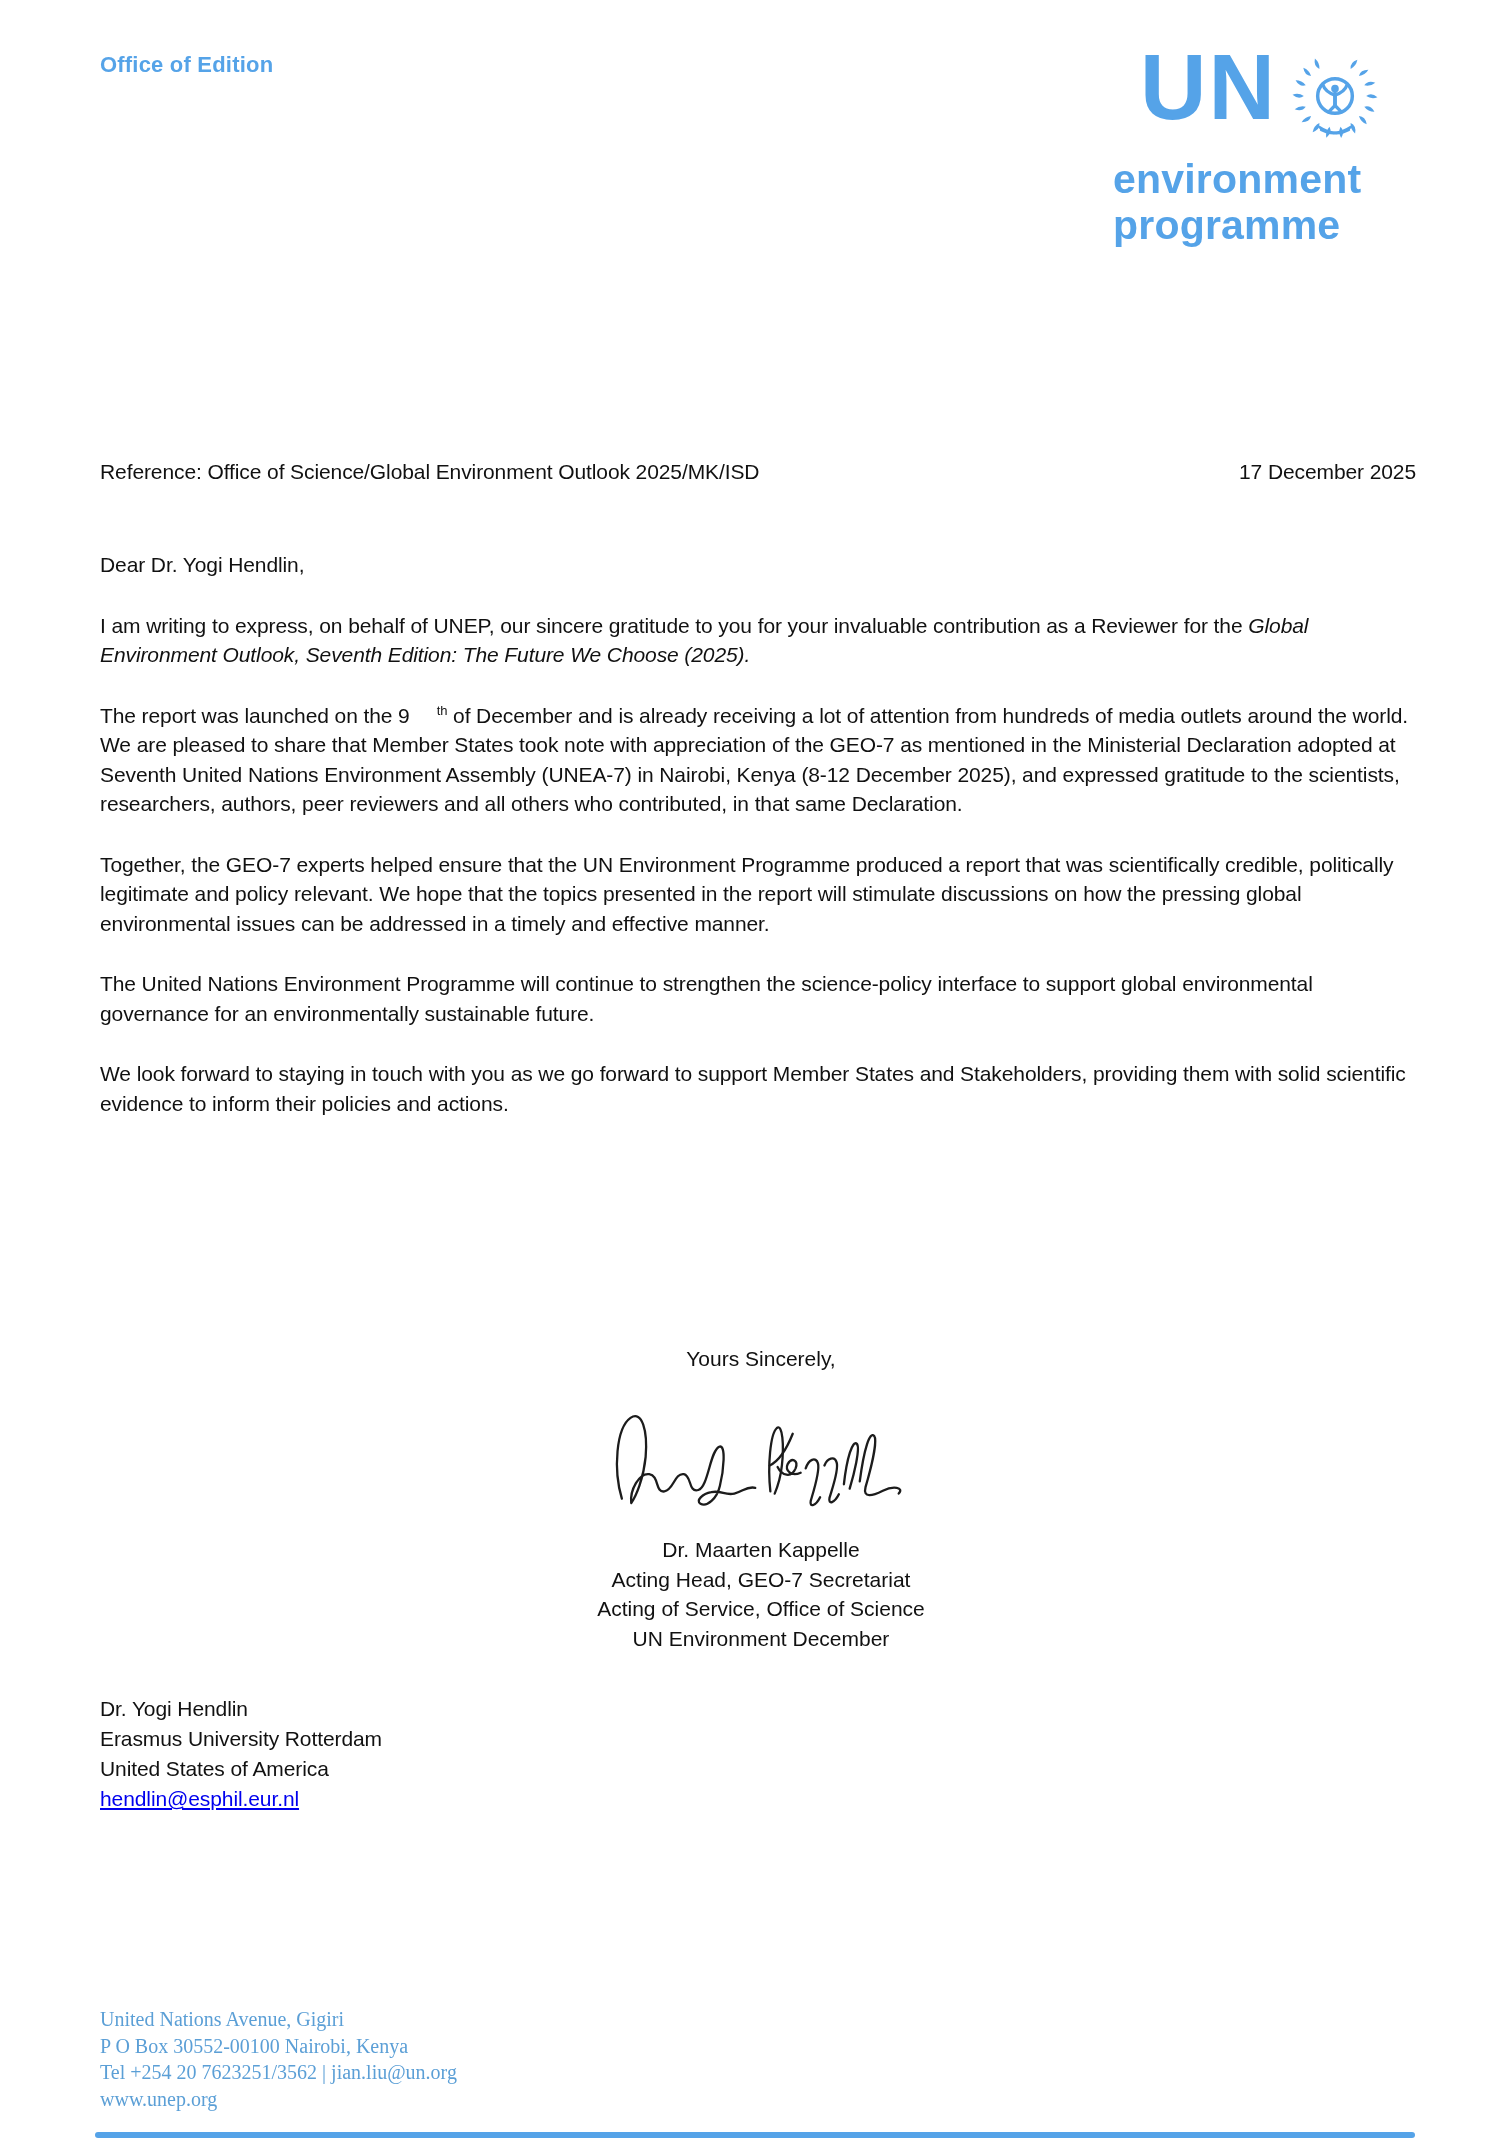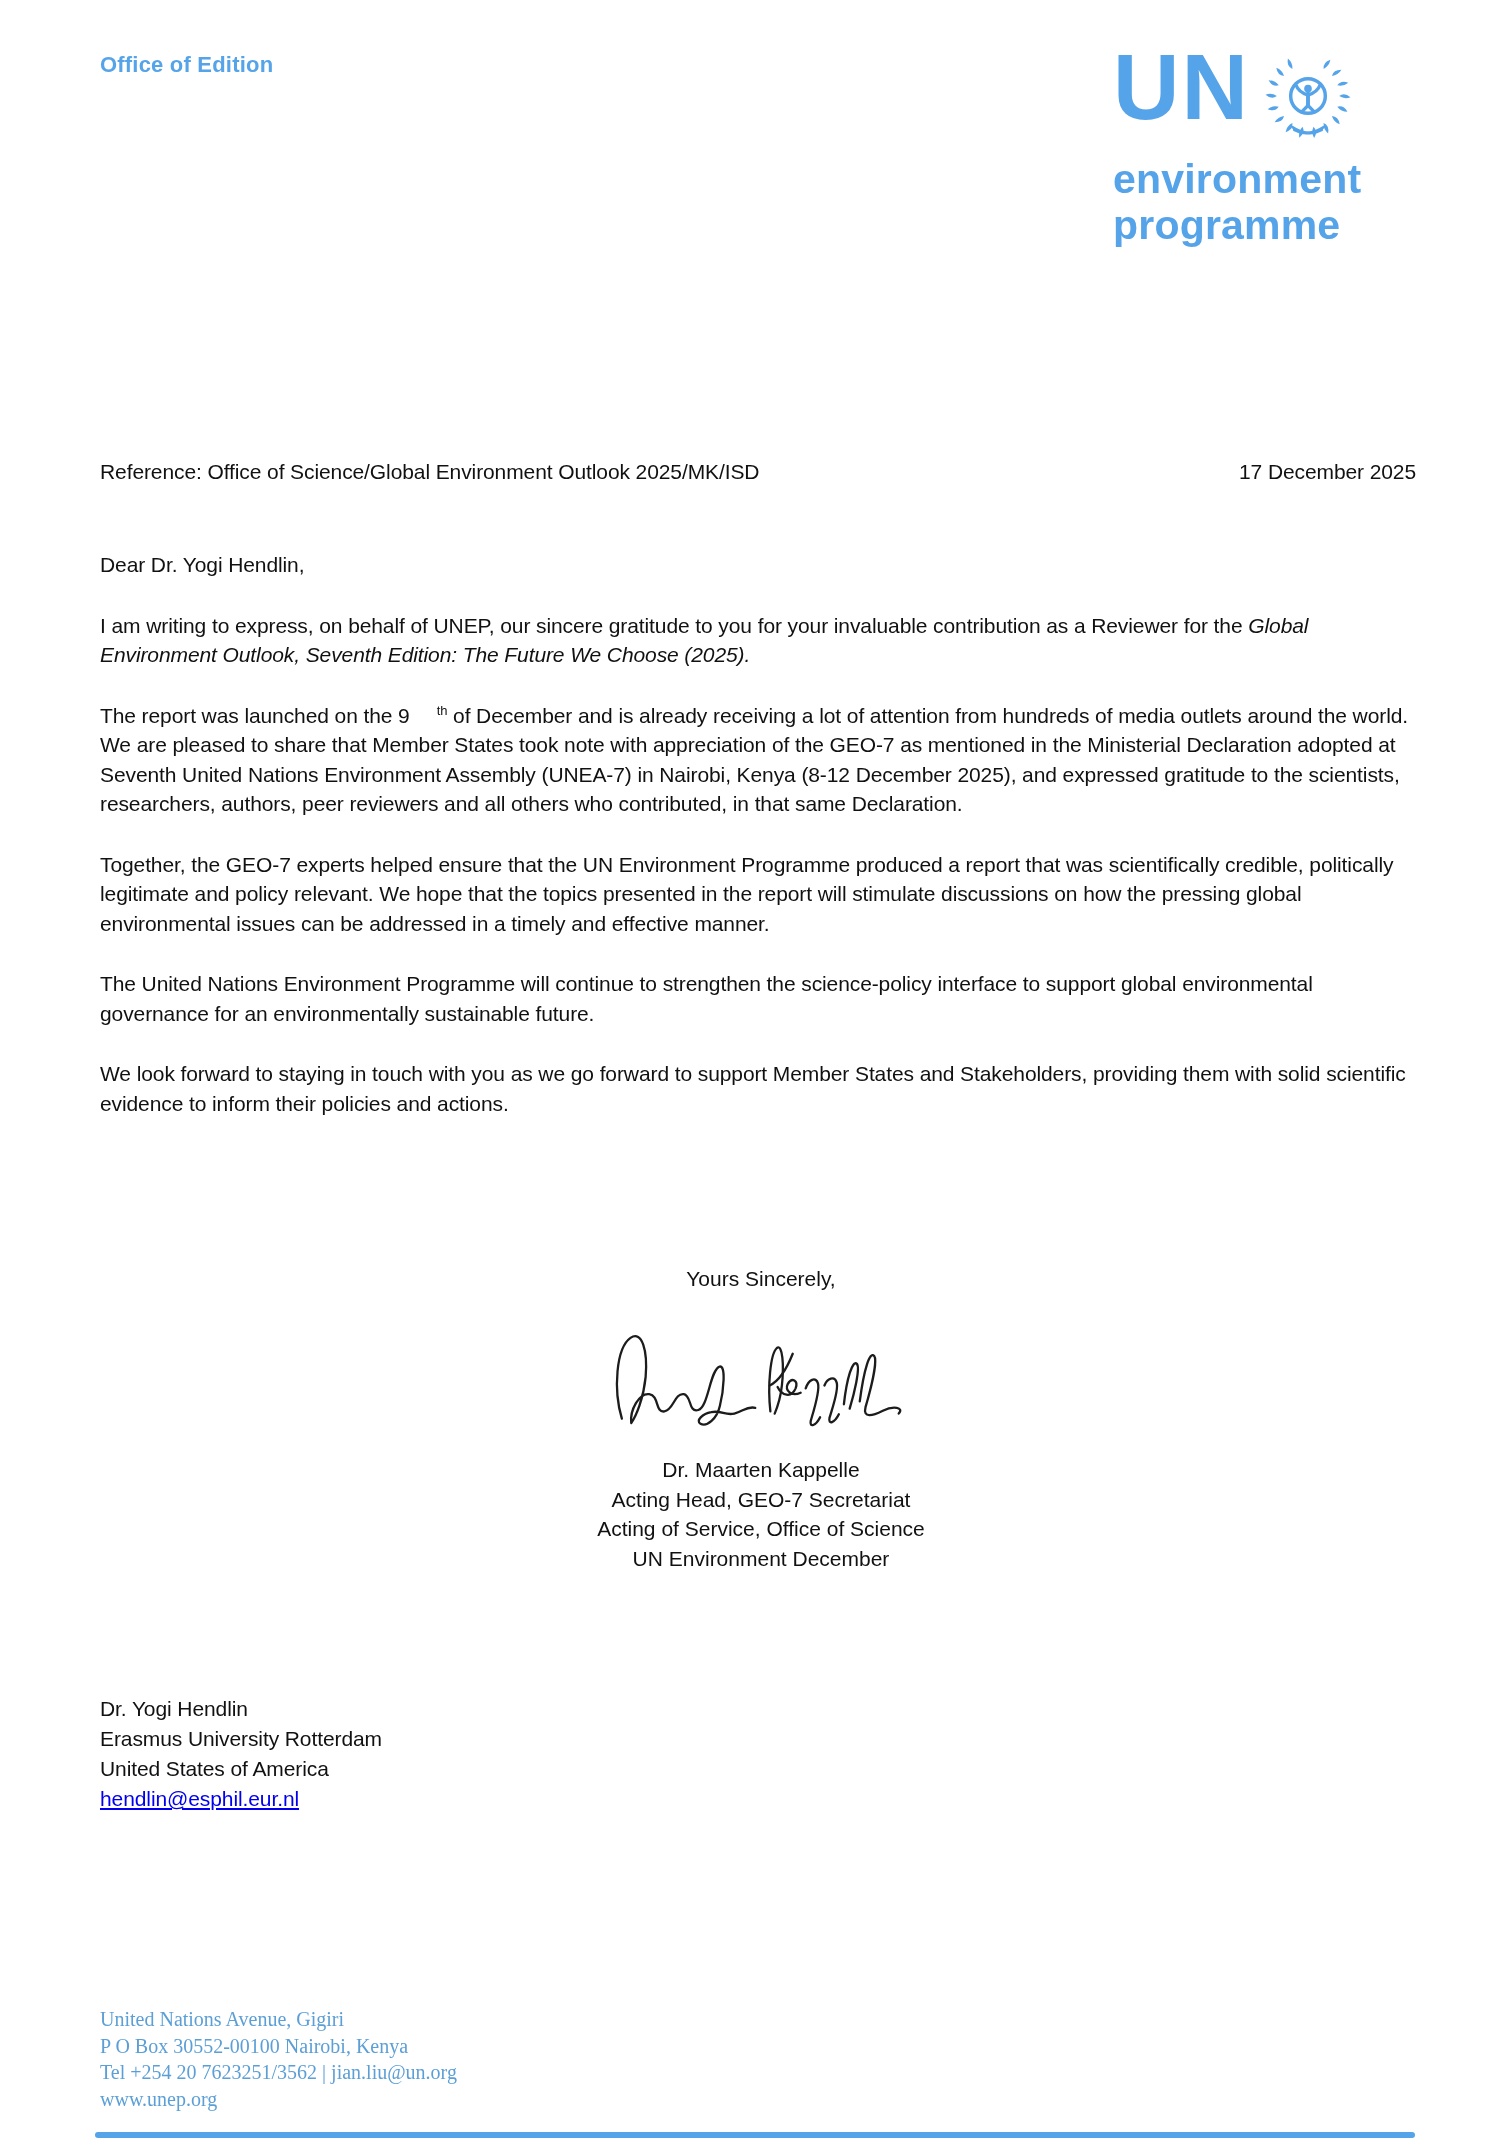--- a/index.html
+++ b/index.html
@@ -28,21 +28,21 @@
     font-weight:700;
     color:var(--blue);
     letter-spacing:0.2px;
   }
   .logo-block{
     position:absolute;
     top:42px; right:86px;
     color:var(--blue);
     width:312px;
   }
-  .logo-top{display:flex;align-items:flex-start;gap:6px;}
+  .logo-top{display:flex;align-items:flex-start;gap:6px;margin-left:27px;}
   .logo-un{
     font-size:92px;
     font-weight:700;
     line-height:0.98;
     letter-spacing:2px;
   }
   .emblem{width:104px;height:104px;flex:0 0 auto;margin-top:2px;}
   .logo-words{margin-top:8px;}
   .logo-word{
     font-size:41px;
@@ -71,21 +71,21 @@
     line-height:29.5px;
     letter-spacing:-0.1px;
   }
   .body-text p{margin:0 0 31px 0;}
   .italic{font-style:italic;}
   .sup{vertical-align:super;font-size:0.62em;line-height:0;margin-left:27px;}
 
   
   .closing-block{
     position:absolute;
-    left:100px; top:1264px;
+    left:100px; top:1344px;
     width:1322px;
     text-align:center;
     font-size:21px;
     line-height:29.5px;
   }
   .signature-wrap{margin-top:22px;}
   .signature-wrap svg{width:310px;height:126px;}
   .signer-block{margin-top:6px;}
   .signer-block div{line-height:29.5px;}
 

